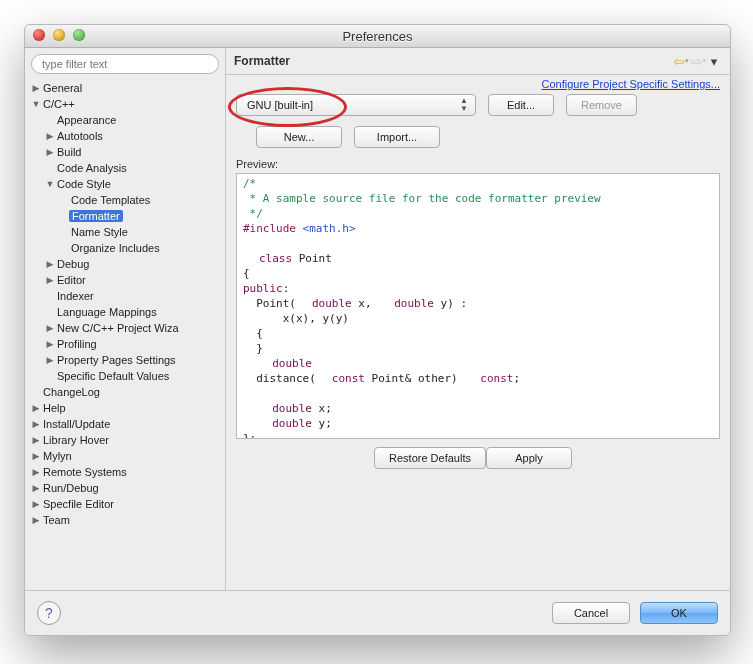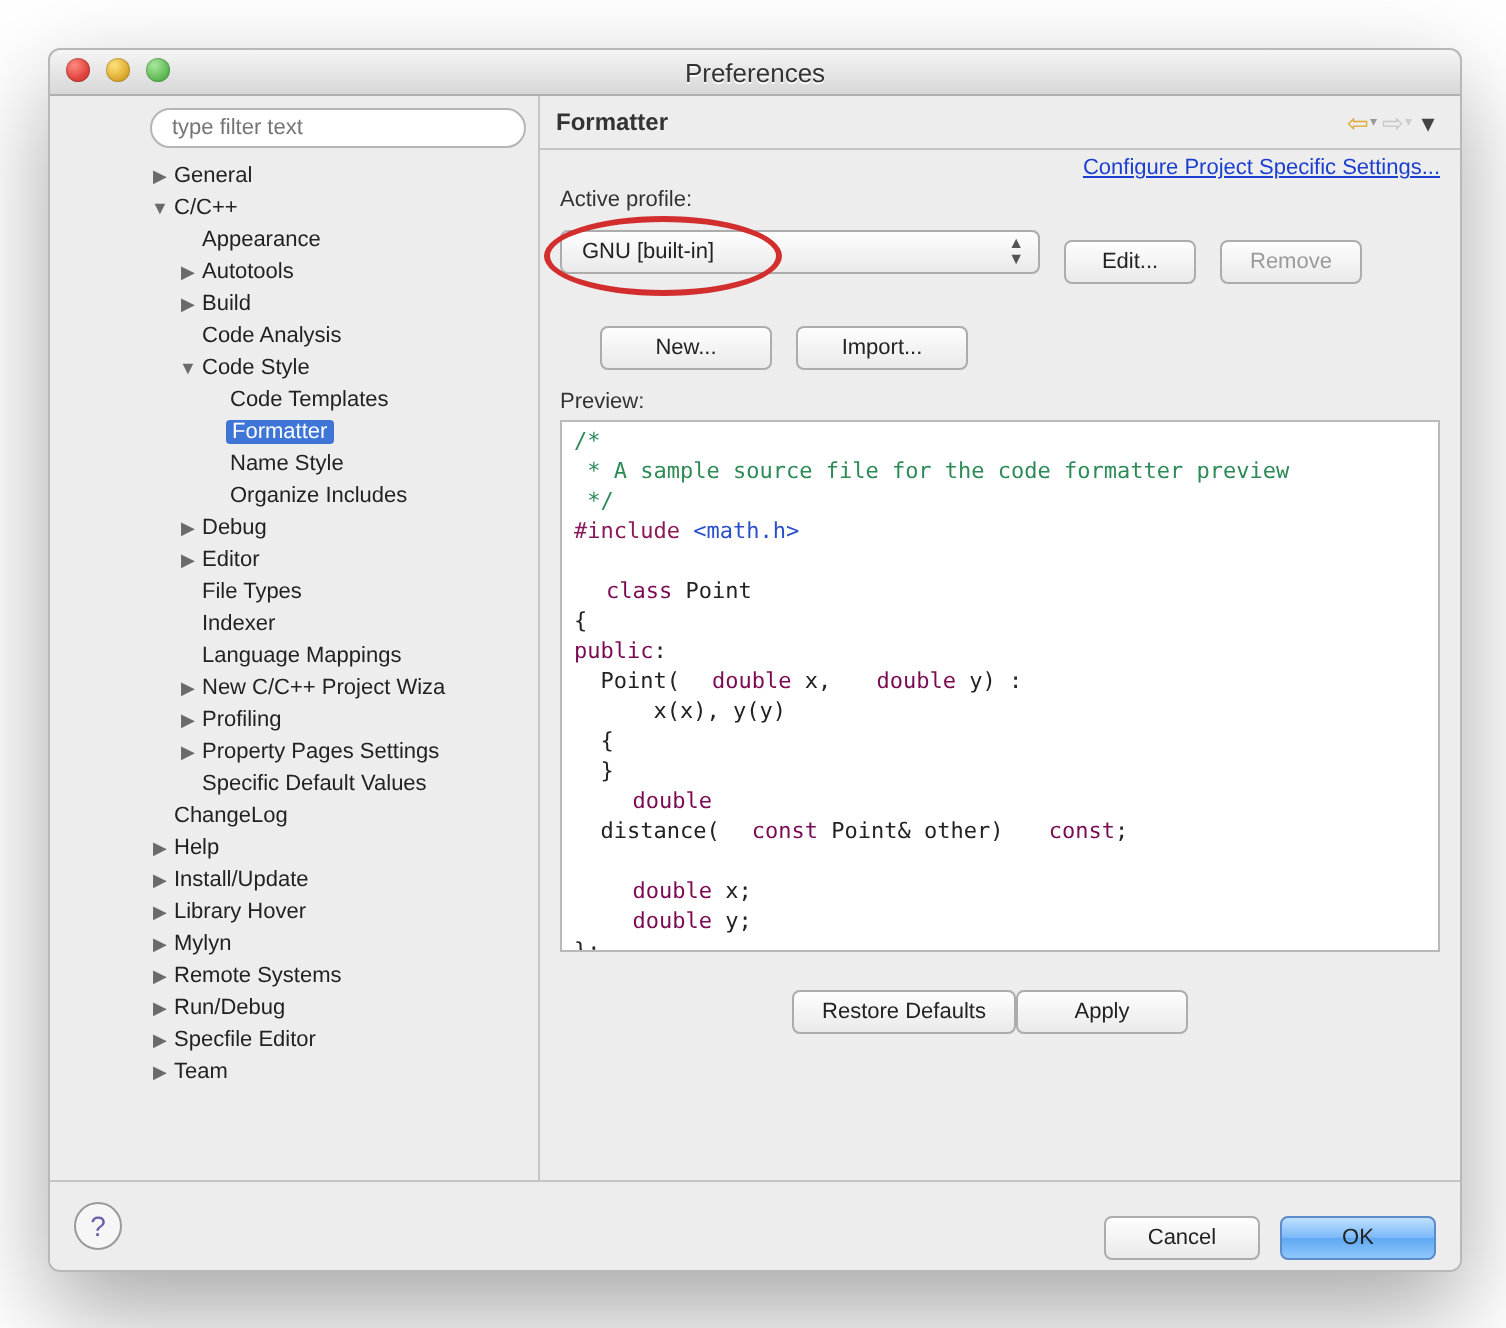--- a/index.html
+++ b/index.html
@@ -13,21 +13,21 @@
   
   .titlebar{height:22px;background:linear-gradient(#f5f5f5,#d7d7d7);border-bottom:1px solid #b0b0b0;border-radius:6px 6px 0 0;position:relative;display:flex;align-items:center;}
   .traffic{position:absolute;left:8px;top:4px;display:flex;gap:8px;}
   .tl{width:12px;height:12px;border-radius:50%;box-shadow:inset 0 0 1px rgba(0,0,0,0.5);}
   .tl.red{background:radial-gradient(circle at 35% 30%,#ff8a80,#e0443e 60%,#c13530);}
   .tl.yel{background:radial-gradient(circle at 35% 30%,#ffe27a,#d9a429 70%);}
   .tl.grn{background:radial-gradient(circle at 35% 30%,#a8e79c,#57b54c 70%);}
   .titlebar .title{margin:0 auto;font-size:13px;color:#333;text-shadow:0 1px 0 #fff;}
   
   .body{flex:1;display:flex;min-height:0;}
-  .sidebar{width:200px;background:#ededed;border-right:1px solid #c5c5c5;display:flex;flex-direction:column;margin-left:44px;}
+  .sidebar{width:200px;background:#ededed;border-right:1px solid #c5c5c5;display:flex;flex-direction:column;}
   .search-wrap{padding:6px 6px 4px;}
   .search{
     width:100%;height:20px;border-radius:10px;border:1px solid #b5b5b5;
     background:#fff;padding:0 10px;font-size:11px;color:#888;box-sizing:border-box;outline:none;
   }
   .tree{flex:1;overflow:auto;padding:2px 0 4px 6px;}
   .tree ul{list-style:none;margin:0;padding:0 0 0 14px;}
   .tree>ul{padding-left:0;}
   .row{display:flex;align-items:center;height:16px;white-space:nowrap;overflow:hidden;text-overflow:ellipsis;}
   .tw{width:10px;text-align:center;color:#6a6a6a;font-size:9px;}
@@ -59,21 +59,21 @@
       linear-gradient(#555,#555) no-repeat center 1px/7px 1px,
       linear-gradient(#555,#555) no-repeat center 10px/7px 1px;
     
     background:none;
   }
   .sel-arrows{position:absolute;right:7px;top:2px;font-size:8px;line-height:8px;color:#555;display:flex;flex-direction:column;align-items:center;}
   .circle-annot{position:absolute;left:-9px;top:-8px;width:113px;height:34px;border:3px solid #d22e2e;border-radius:50%;pointer-events:none;}
   .btn{
     height:22px;padding:0 14px;background:linear-gradient(#fefefe,#eaeaea);
     border:1px solid #acacac;border-radius:4px;font-size:11px;cursor:default;
-    display:inline-flex;align-items:center;justify-content:center;min-width:66px;box-sizing:border-box;margin-top:11px;
+    display:inline-flex;align-items:center;justify-content:center;min-width:66px;box-sizing:border-box;
   }
   .btn.disabled{color:#9a9a9a;}
   .btn.primary{
     background:linear-gradient(#bfe0ff,#7ab8f8 50%,#5fa8f3 51%,#8ec7fb);
     border-color:#5b8bc8;
   }
   .row2{margin-top:10px;display:flex;gap:12px;padding-left:20px;}
   .preview-lbl{margin:10px 0 3px;}
   .preview{
     border:1px solid #b9b9b9;background:#fff;height:260px;overflow:auto;
@@ -194,26 +194,20 @@
                   </li>
                 <li>
                     <div class="row">
                       <span class="tw">▶</span>
                       <span class="label">Editor</span>
                     </div>
                   </li>
                 <li>
                     <div class="row">
                       <span class="tw"></span>
-                      <span class="label">File Types</span>
-                    </div>
-                  </li>
-                <li>
-                    <div class="row">
-                      <span class="tw"></span>
                       <span class="label">Indexer</span>
                     </div>
                   </li>
                 <li>
                     <div class="row">
                       <span class="tw"></span>
                       <span class="label">Language Mappings</span>
                     </div>
                   </li>
                 <li>
@@ -309,21 +303,20 @@
           <div class="nav-arrow fwd">⇨</div>
             <span class="nav-dot" style="color:#ccc">▾</span>
           <div class="menu-dot">▾</div>
         </div>
 
         <div class="linkrow">
           <a href="#">Configure Project Specific Settings...</a>
         </div>
 
         <div class="form">
-          <div class="lbl">Active profile:</div>
           <div class="profile-row">
             <div class="select">
               <span>GNU [built-in]</span>
               <span class="sel-arrows">▲<br>▼</span>
               <div class="circle-annot"></div>
             </div>
             <div class="btn">Edit...</div>
             <div class="btn disabled">Remove</div>
           </div>
           <div class="row2">

